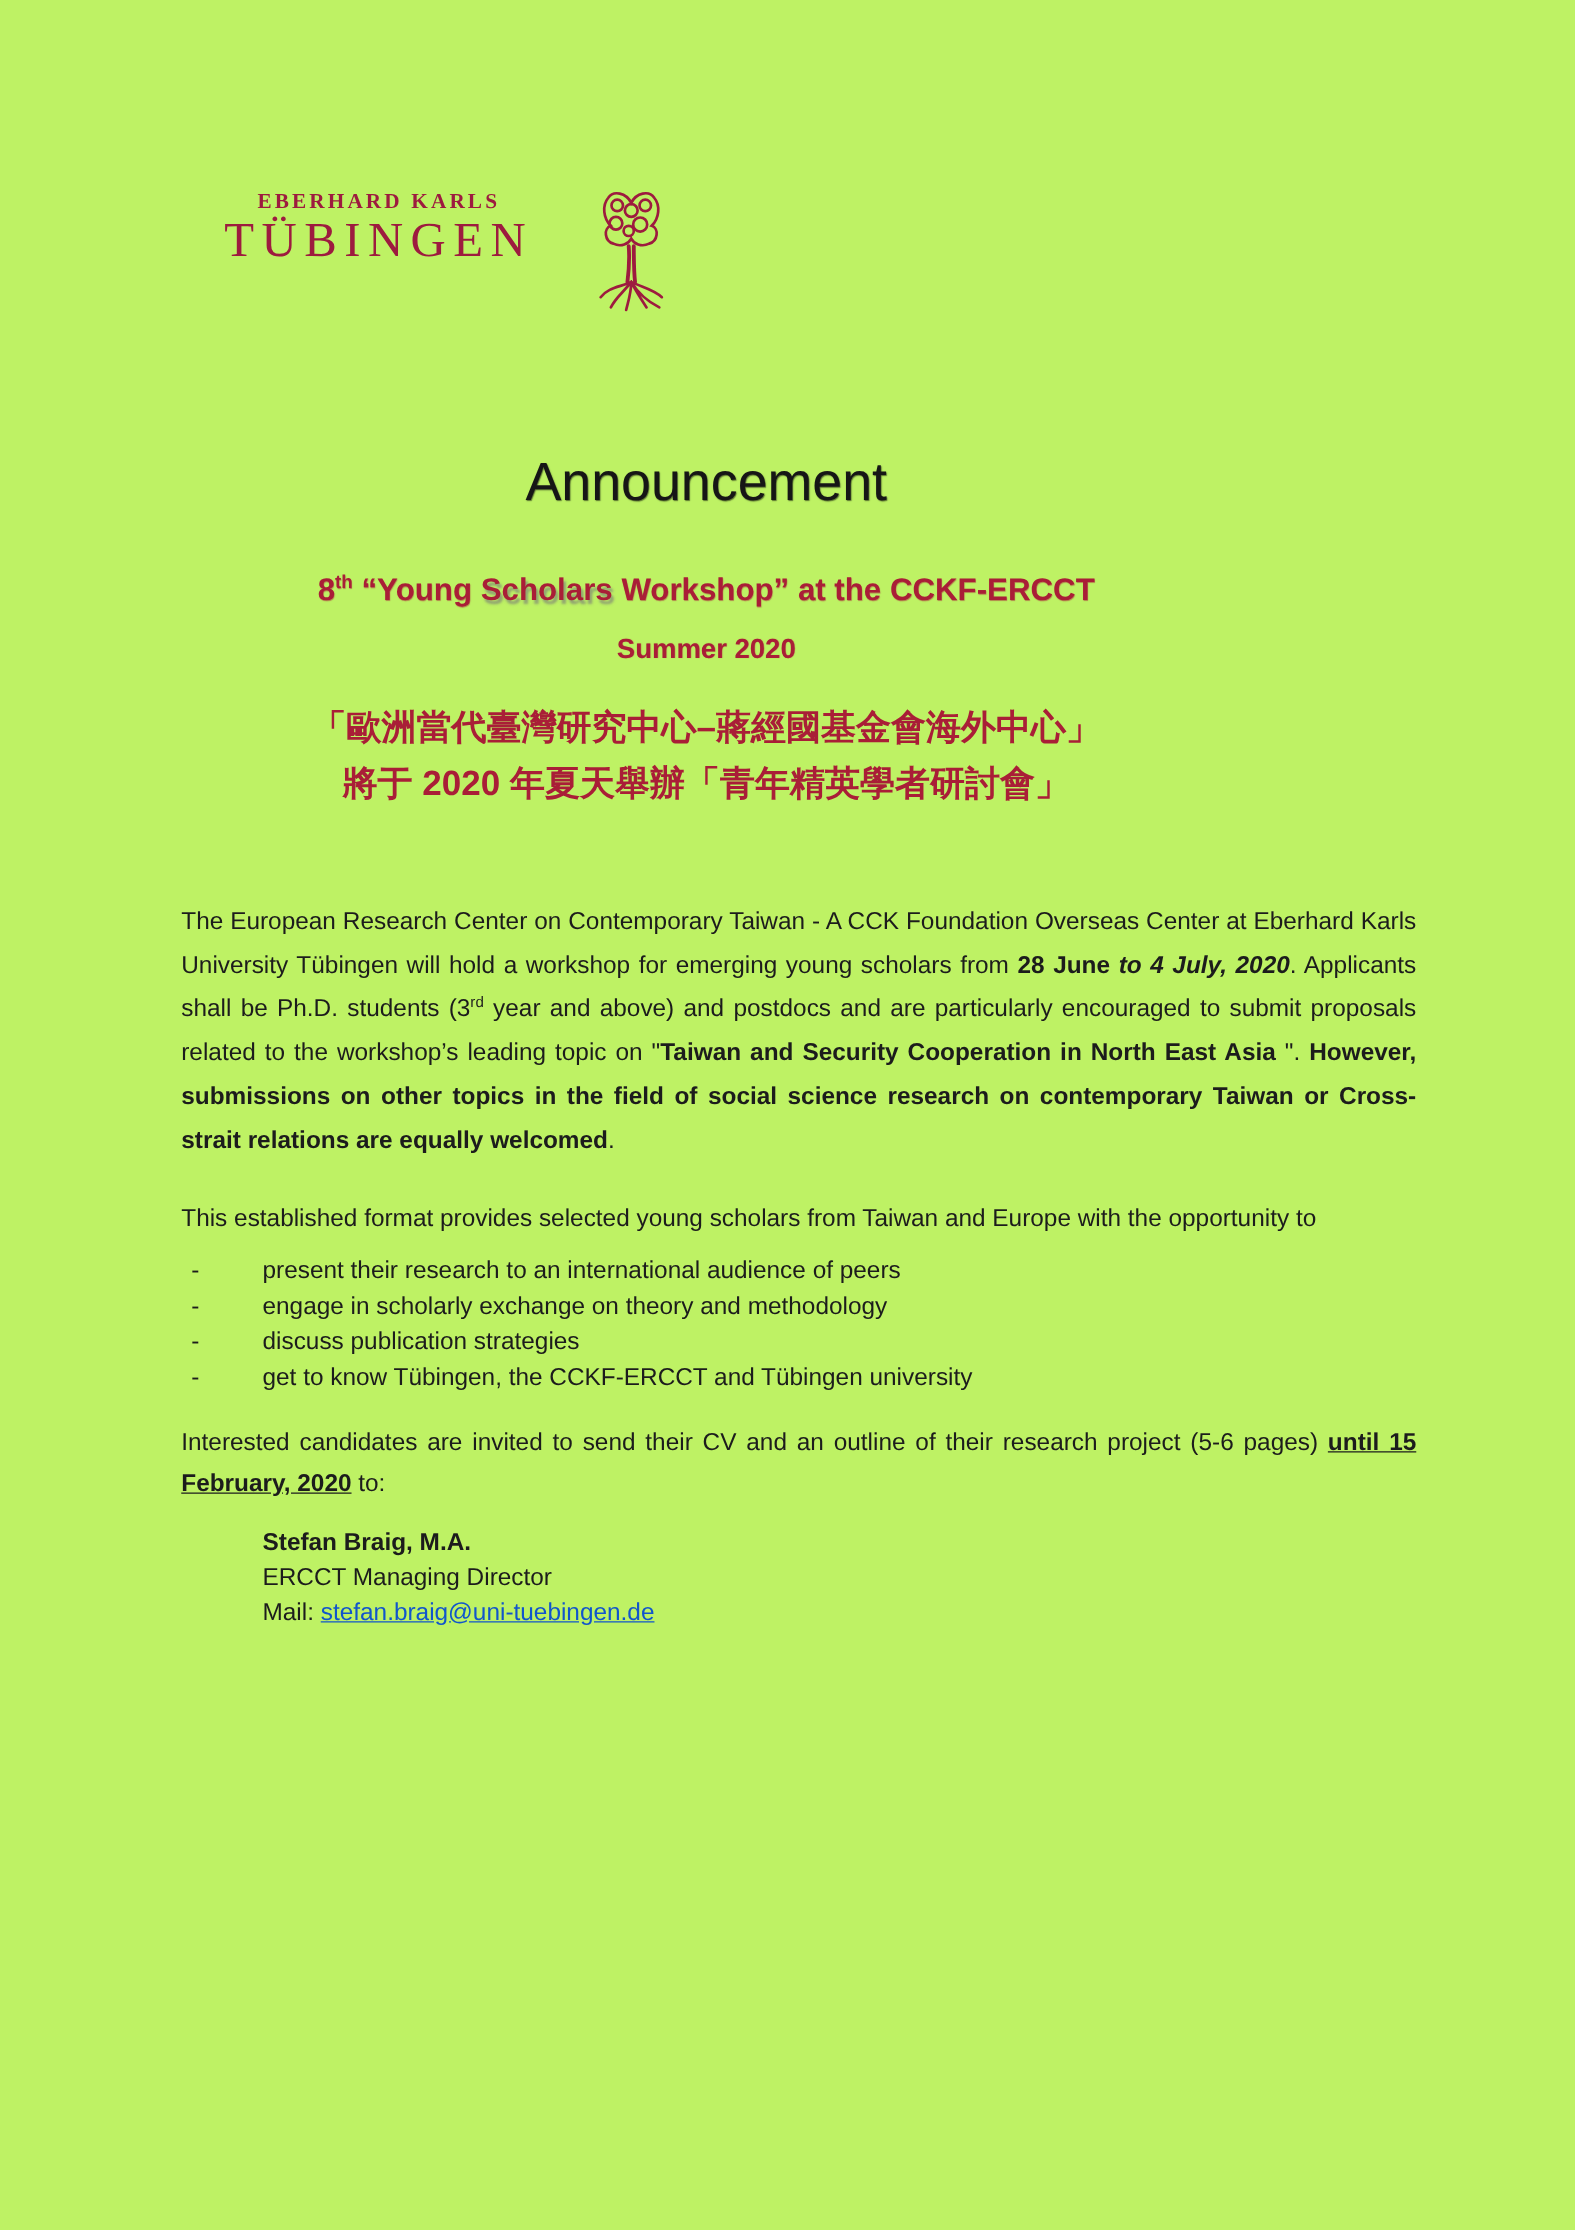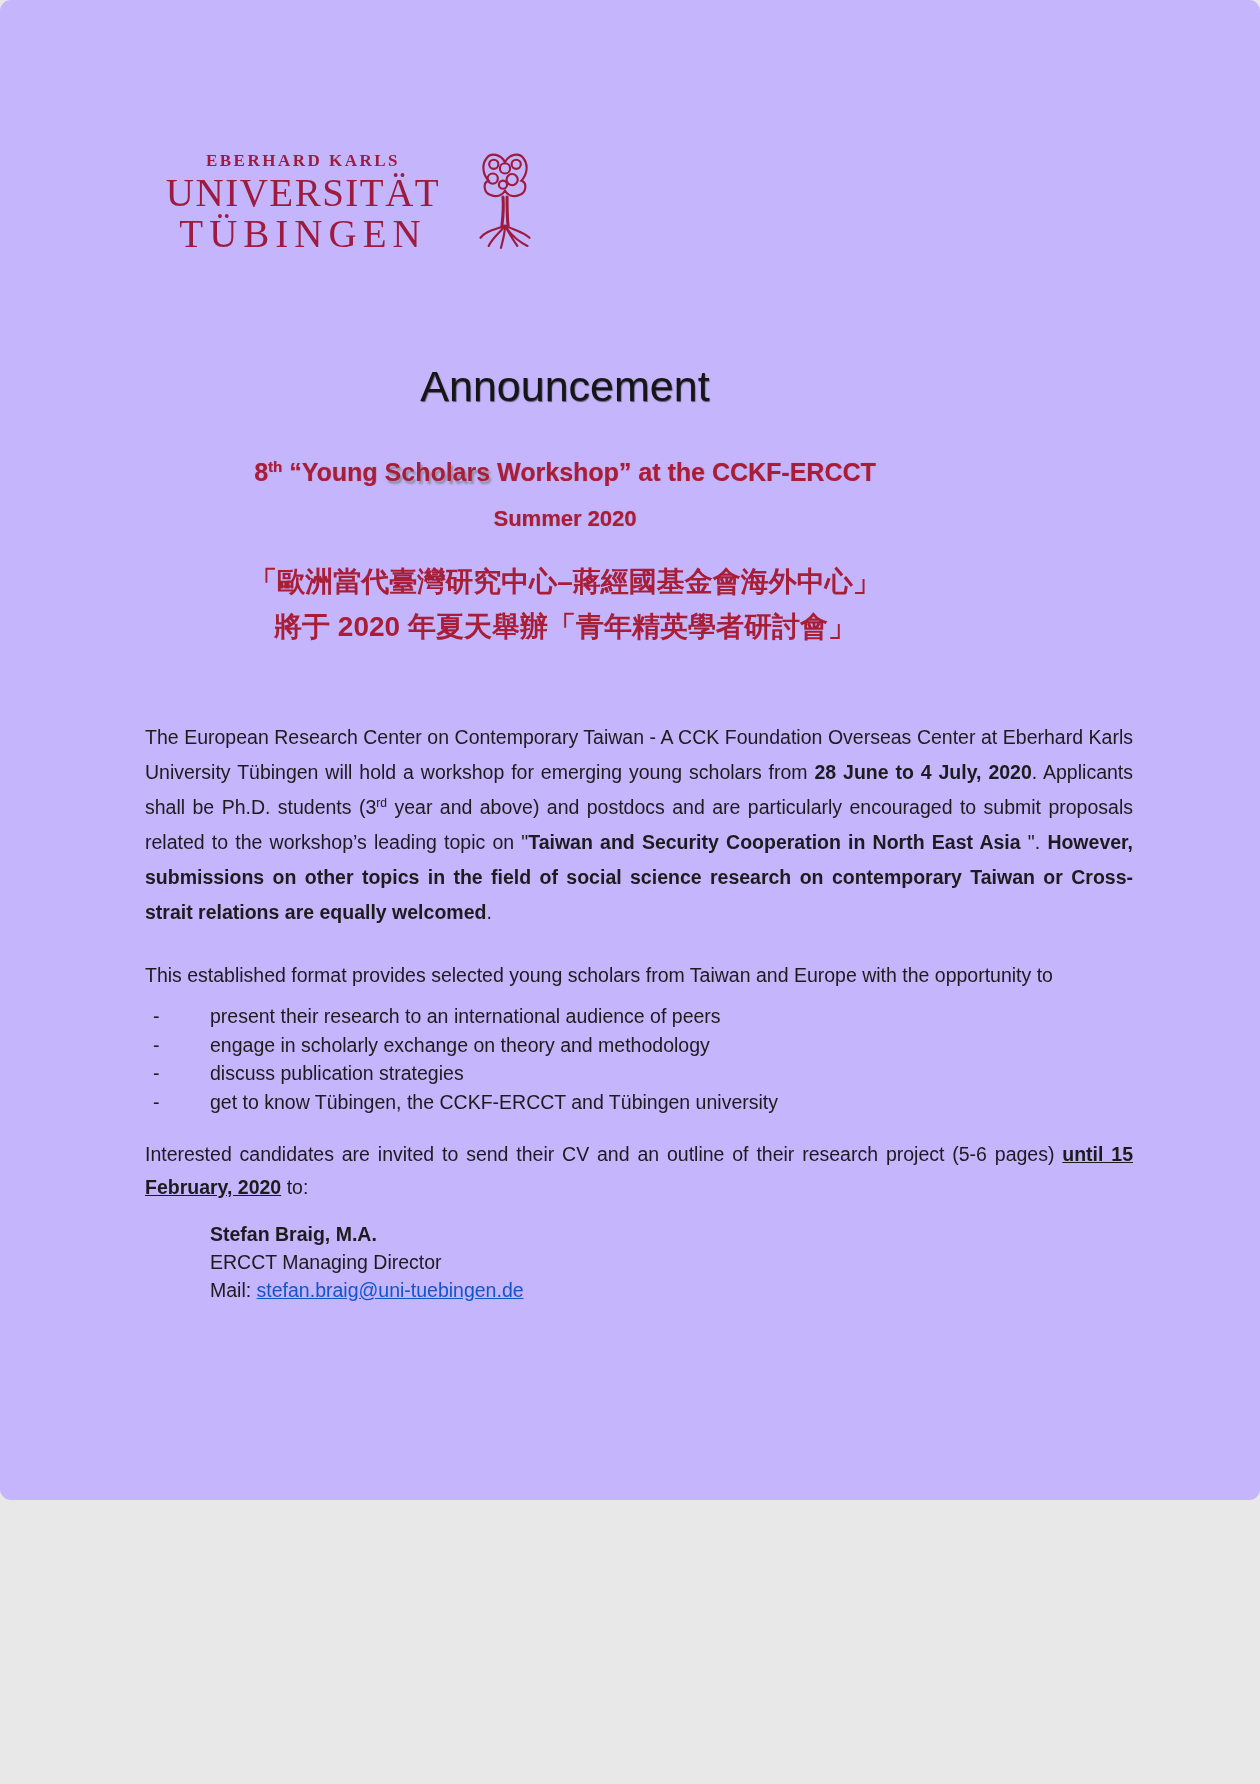--- a/index.html
+++ b/index.html
@@ -6,27 +6,26 @@
     --brand-red:#9D1B3F;
     --heading-red:#A91E37;
     --logo-blue:#2E5F8A;
     --logo-green:#7AB648;
     --link-blue:#1155CC;
     --text-black:#1C1C1C;
   }
   html,body{margin:0;padding:0;background:#e8e8e8;}
   .page{
     position:relative;
-    width:1260px;height:1500px;
+    width:1260px;height:1784px;
     margin:0 auto;
-    background:#c4b5fd;
+    background:#bef264;
     overflow:hidden;
     font-family:"Liberation Sans",sans-serif;
     color:var(--text-black);
-    border-radius:11px;
   }
 
   
   .uni-logo{
     position:absolute;left:158px;top:152px;width:290px;
     color:var(--brand-red);
     font-family:"Liberation Serif",serif;
     text-align:center;line-height:1;
   }
   .uni-logo .l1{font-size:17px;letter-spacing:2.5px;font-weight:600;margin-bottom:4px;}
@@ -64,40 +63,39 @@
     color:var(--heading-red);font-weight:bold;font-size:28px;}
 
   
   .body-col{position:absolute;left:145px;top:720px;width:988px;font-size:19.5px;}
   .para{margin:0;text-align:justify;}
   .p1{line-height:35px;}
   .p2{line-height:46px;margin-top:22px;}
   .p3{line-height:33px;margin-top:14px;}
   .p4{line-height:33px;margin-top:22px;}
   .b{font-weight:bold;}
-  .i{}
+  .i{font-style:italic;}
   .u{text-decoration:underline;}
   .sup{vertical-align:super;font-size:0.62em;line-height:0;text-align:center;}
 
   .dash-list{margin-top:4px;}
   .dash-list .li{display:flex;line-height:28.5px;}
   .dash-list .marker{width:65px;flex:0 0 65px;padding-left:8px;box-sizing:border-box;}
 
   .contact{margin-top:16px;margin-left:65px;line-height:28px;}
   .contact .name{font-weight:bold;}
   .contact a{color:var(--link-blue);text-decoration:underline;}
 </style>
 </head>
 <body>
 
 <div class="page">
 
   <div class="uni-logo">
     <div class="l1">EBERHARD KARLS</div>
-    <div class="l2">UNIVERSITÄT</div>
     <div class="l3">TÜBINGEN</div>
   </div>
 
   <div class="tree-wrap">
     <svg viewBox="0 0 52 100">
       <g fill="none" stroke="#9D1B3F" stroke-width="2.1" stroke-linecap="round">
         <path d="M26 14 C22 6 12 4 8 10 C3 16 4 26 10 32 C4 34 5 44 12 46 C18 49 24 46 26 42 C28 46 34 49 40 46 C47 44 48 34 42 32 C48 26 49 16 44 10 C40 4 30 6 26 14 Z"></path>
         <circle cx="15" cy="16" r="4.5"></circle>
         <circle cx="26" cy="20" r="5"></circle>
         <circle cx="37" cy="16" r="4.5"></circle>

